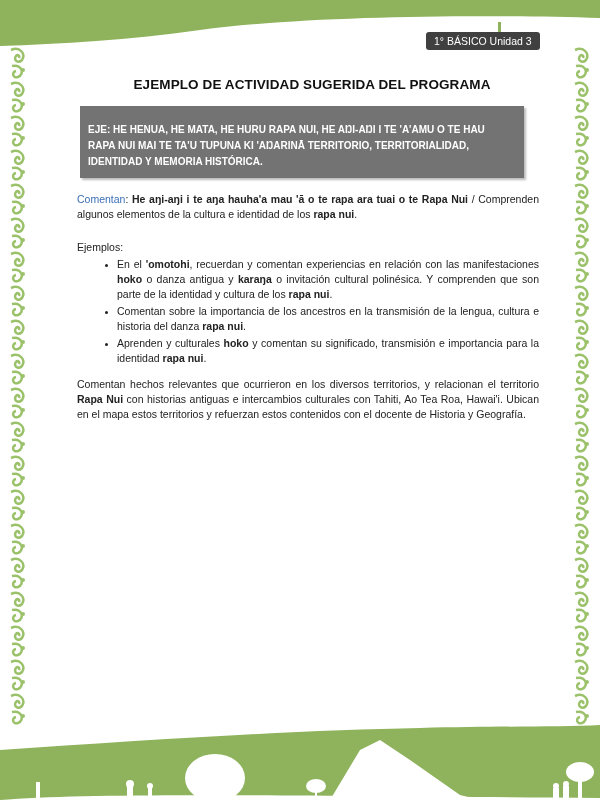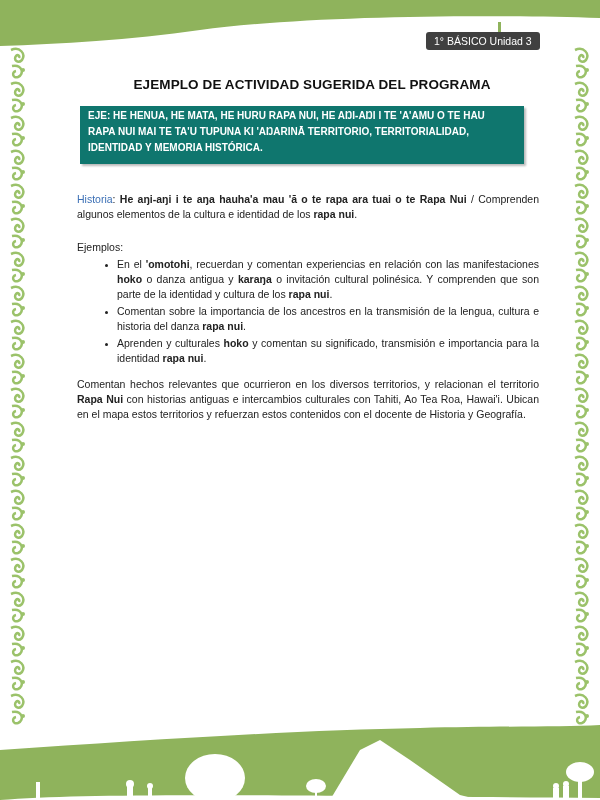--- a/index.html
+++ b/index.html
@@ -3,21 +3,21 @@
 <meta charset="utf-8">
 <style>
   html, body { margin: 0; padding: 0; }
   body { width: 600px; height: 800px; position: relative; overflow: hidden; background: #ffffff; font-family: "Liberation Sans", sans-serif; color: #222; }
   .top-band { position: absolute; left: 0; top: 0; width: 600px; height: 48px; }
   .badge { position: absolute; left: 426px; top: 32px; background: #404040; color: #fff; font-size: 10.5px; padding: 3px 8px; border-radius: 3px; }
   .badge-stem { position: absolute; left: 498px; top: 22px; width: 3px; height: 12px; background: #8fb35c; }
   .border-left { position: absolute; left: 8px; top: 46px; width: 20px; height: 680px; }
   .border-right { position: absolute; right: 8px; top: 46px; width: 20px; height: 680px; }
   .title { position: absolute; left: 12px; width: 600px; top: 77px; text-align: center; font-weight: bold; font-size: 13.5px; color: #111; letter-spacing: 0.1px; }
-  .eje-box { position: absolute; left: 80px; top: 106px; width: 426px; padding: 2px 10px 8px 8px; background: #0f766e; color: #fff; font-weight: bold; font-size: 10px; line-height: 16px; box-shadow: 2px 2px 2px #bbb; }
+  .eje-box { position: absolute; left: 80px; top: 106px; width: 426px; padding: 16px 10px 8px 8px; background: #737373; color: #fff; font-weight: bold; font-size: 10px; line-height: 16px; box-shadow: 2px 2px 2px #bbb; }
   .content { position: absolute; left: 77px; top: 192px; width: 462px; font-size: 10.5px; line-height: 15px; color: #222; }
   .act-label { color: #3b6fb5; }
   .para { text-align: justify; margin: 0; }
   .ejemplos { margin-top: 18px; }
   ul { margin: 2px 0 0 0; padding-left: 40px; }
   li { text-align: justify; margin: 0 0 2px 0; }
   li::marker { font-size: 9px; }
   .closing { text-align: justify; }
   b { font-weight: bold; }
   .bottom-band { position: absolute; left: 0; top: 700px; width: 600px; height: 100px; }
@@ -44,21 +44,21 @@
 <svg class="border-right" viewBox="0 0 20 680" preserveAspectRatio="none">
   <rect width="20" height="680" fill="url(#orn)"></rect>
 </svg>
 
 <div class="title">EJEMPLO DE ACTIVIDAD SUGERIDA DEL PROGRAMA</div>
 
 <div class="eje-box">EJE: HE HENUA, HE MATA, HE HURU RAPA NUI, HE AŊI-AŊI I TE 'A'AMU O TE HAU RAPA NUI MAI TE TA'U TUPUNA KI 'AŊARINĀ TERRITORIO, TERRITORIALIDAD, IDENTIDAD Y MEMORIA HISTÓRICA.</div>
 
 <div class="content">
   <p class="para">
-    <span class="act-label">Historia</span><span>: </span><b>He aŋi-aŋi i te aŋa hauha'a mau 'ā o te rapa ara tuai o te Rapa Nui</b><span> / Comprenden algunos elementos de la cultura e identidad de los </span><b>rapa nui</b><span>.</span>
+    <span class="act-label">Comentan</span><span>: </span><b>He aŋi-aŋi i te aŋa hauha'a mau 'ā o te rapa ara tuai o te Rapa Nui</b><span> / Comprenden algunos elementos de la cultura e identidad de los </span><b>rapa nui</b><span>.</span>
   </p>
 
   <div class="ejemplos">Ejemplos:</div>
   <ul>
     <li><span>En el </span><b>'omotohi</b><span>, recuerdan y comentan experiencias en relación con las manifestaciones </span><b>hoko</b><span> o danza antigua y </span><b>karaŋa</b><span> o invitación cultural polinésica. Y comprenden que son parte de la identidad y cultura de los </span><b>rapa nui</b><span>.</span></li>
     <li><span>Comentan sobre la importancia de los ancestros en la transmisión de la lengua, cultura e historia del danza </span><b>rapa nui</b><span>.</span></li>
     <li><span>Aprenden y culturales </span><b>hoko</b><span> y comentan su significado, transmisión e importancia para la identidad </span><b>rapa nui</b><span>.</span></li>
   </ul>
 
   <p class="closing"><span>Comentan hechos relevantes que ocurrieron en los diversos territorios, y relacionan el territorio </span><b>Rapa Nui</b><span> con historias antiguas e intercambios culturales con Tahiti, Ao Tea Roa, Hawai'i. Ubican en el mapa estos territorios y refuerzan estos contenidos con el docente de Historia y Geografía.</span></p>

